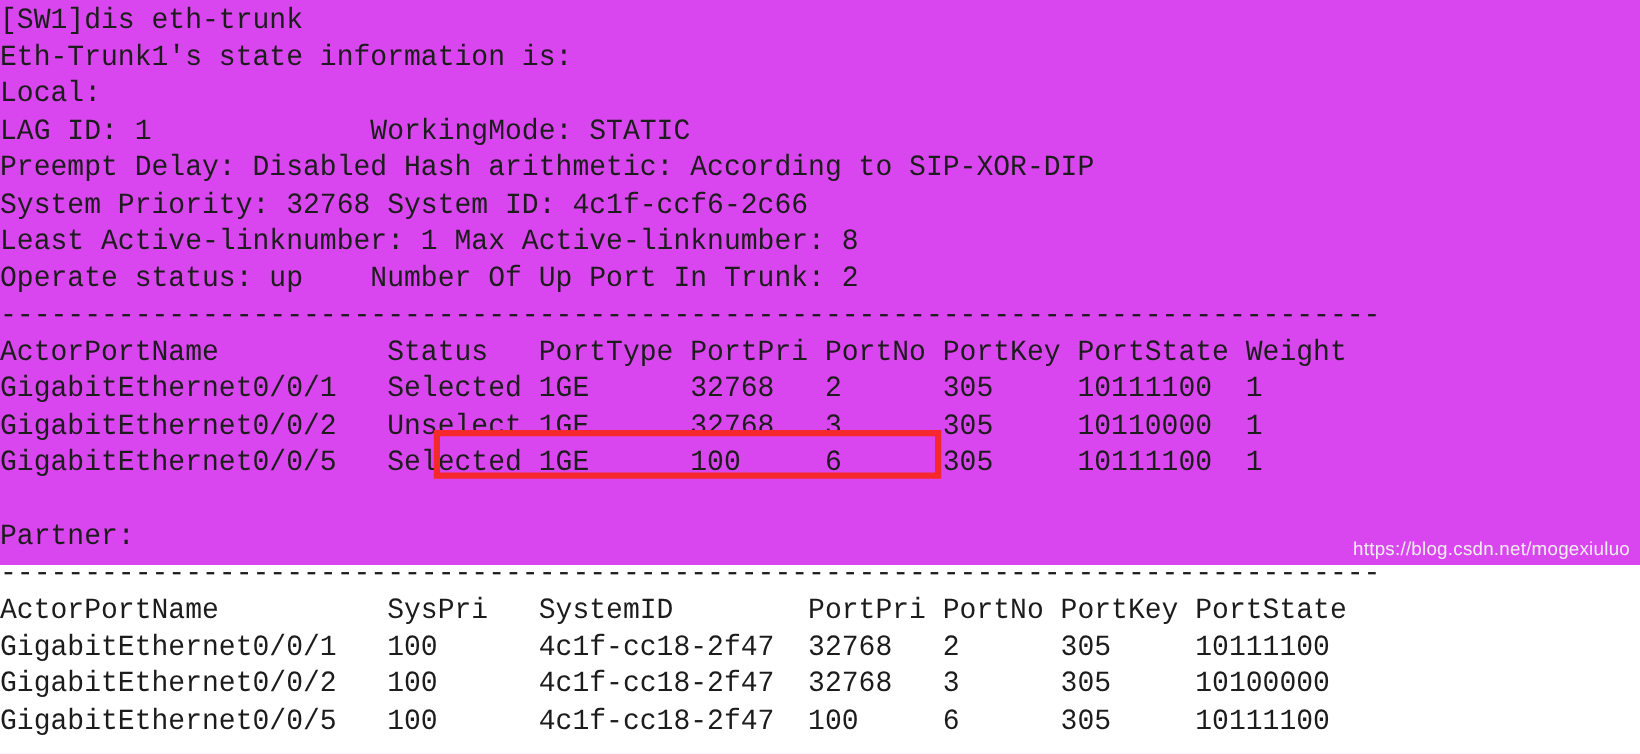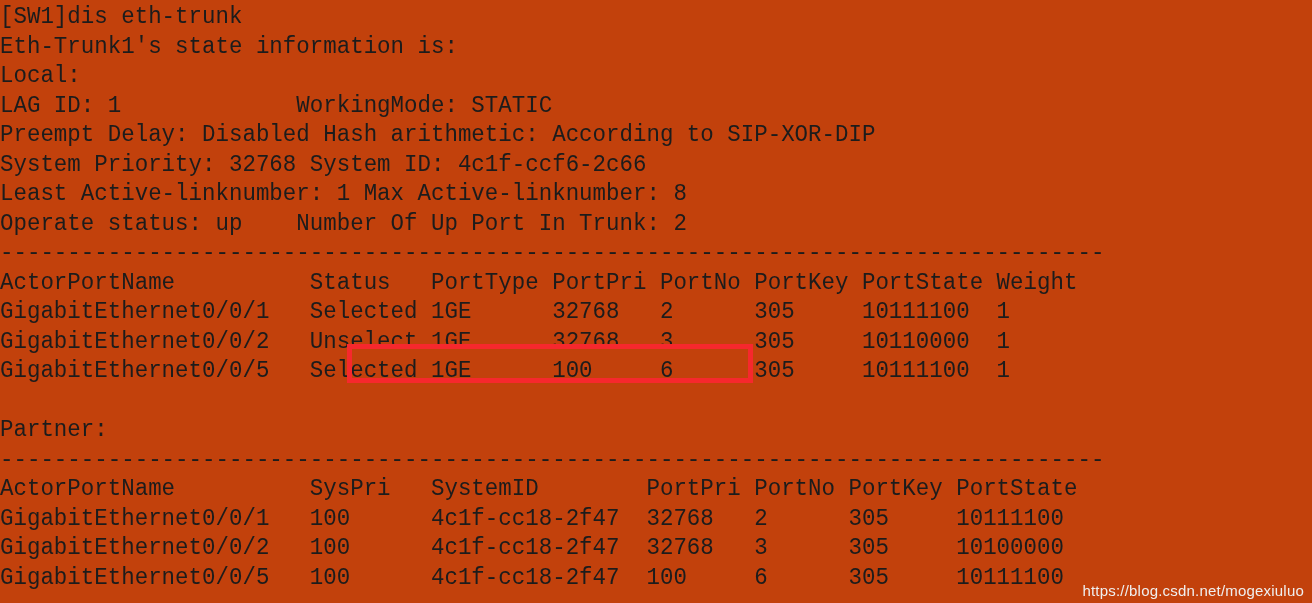--- a/index.html
+++ b/index.html
@@ -10,22 +10,22 @@
   }
   body {
     width: 1312px;
     height: 603px;
     overflow: hidden;
     font-family: "Liberation Mono", "DejaVu Sans Mono", monospace;
   }
   #terminal {
     position: relative;
     width: 1312px;
-    height: 603px;
-    background: #c2410c;
+    height: 452px;
+    background: #d946ef;
     padding: 0;
     box-sizing: border-box;
   }
   .screen {
     position: absolute;
     left: 0px;
     top: 2px;
     width: 1312px;
   }
   .line {

